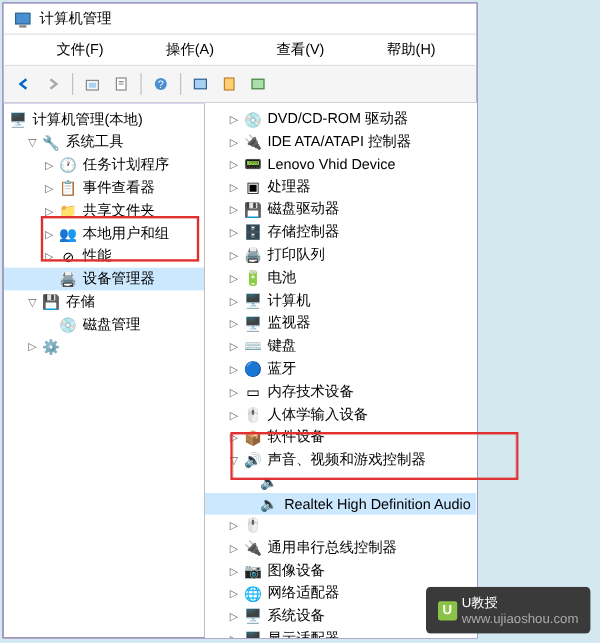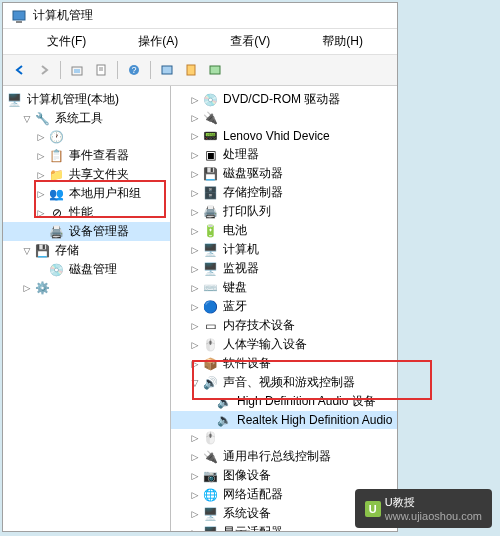--- a/index.html
+++ b/index.html
@@ -110,20 +110,21 @@
       <div class="tree-item">
         <span class="indent l1"></span>
           <span class="caret">▽</span>
         <span class="ticon">🔧</span>
         <span>系统工具</span>
       </div>
       <div class="tree-item">
         <span class="indent l2"></span>
           <span class="caret">▷</span>
         <span class="ticon">🕐</span>
+        <span>任务计划程序</span>
       </div>
       <div class="tree-item">
         <span class="indent l2"></span>
           <span class="caret">▷</span>
         <span class="ticon">📋</span>
         <span>事件查看器</span>
       </div>
       <div class="tree-item">
         <span class="indent l2"></span>
           <span class="caret">▷</span>
@@ -171,20 +172,21 @@
       <div class="tree-item">
           <span class="indent l1"></span>
           <span class="caret">▷</span>
           <span class="ticon">💿</span>
           <span>DVD/CD-ROM 驱动器</span>
         </div>
       <div class="tree-item">
           <span class="indent l1"></span>
           <span class="caret">▷</span>
           <span class="ticon">🔌</span>
+          <span>IDE ATA/ATAPI 控制器</span>
         </div>
       <div class="tree-item">
           <span class="indent l1"></span>
           <span class="caret">▷</span>
           <span class="ticon">📟</span>
           <span>Lenovo Vhid Device</span>
         </div>
       <div class="tree-item">
           <span class="indent l1"></span>
           <span class="caret">▷</span>
@@ -260,21 +262,20 @@
       <div class="tree-item">
           <span class="indent l1"></span>
           <span class="caret">▽</span>
           <span class="ticon">🔊</span>
           <span>声音、视频和游戏控制器</span>
         </div>
       <div class="tree-item">
           <span class="indent l2"></span>
           <span class="caret"></span>
           <span class="ticon">🔈</span>
-          <span>High Definition Audio 设备</span>
         </div>
       <div class="tree-item selected">
           <span class="indent l2"></span>
           <span class="caret"></span>
           <span class="ticon">🔈</span>
           <span>Realtek High Definition Audio</span>
         </div>
       <div class="tree-item">
           <span class="indent l1"></span>
           <span class="caret">▷</span>

